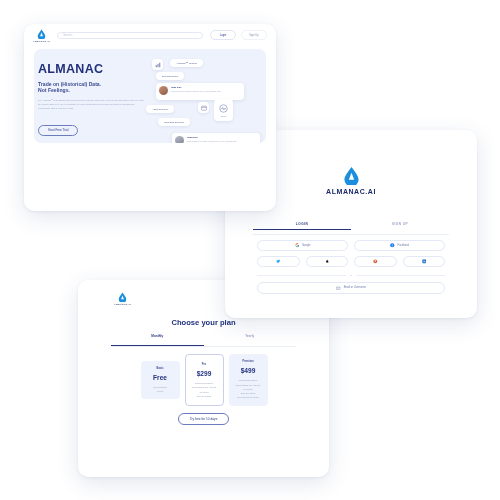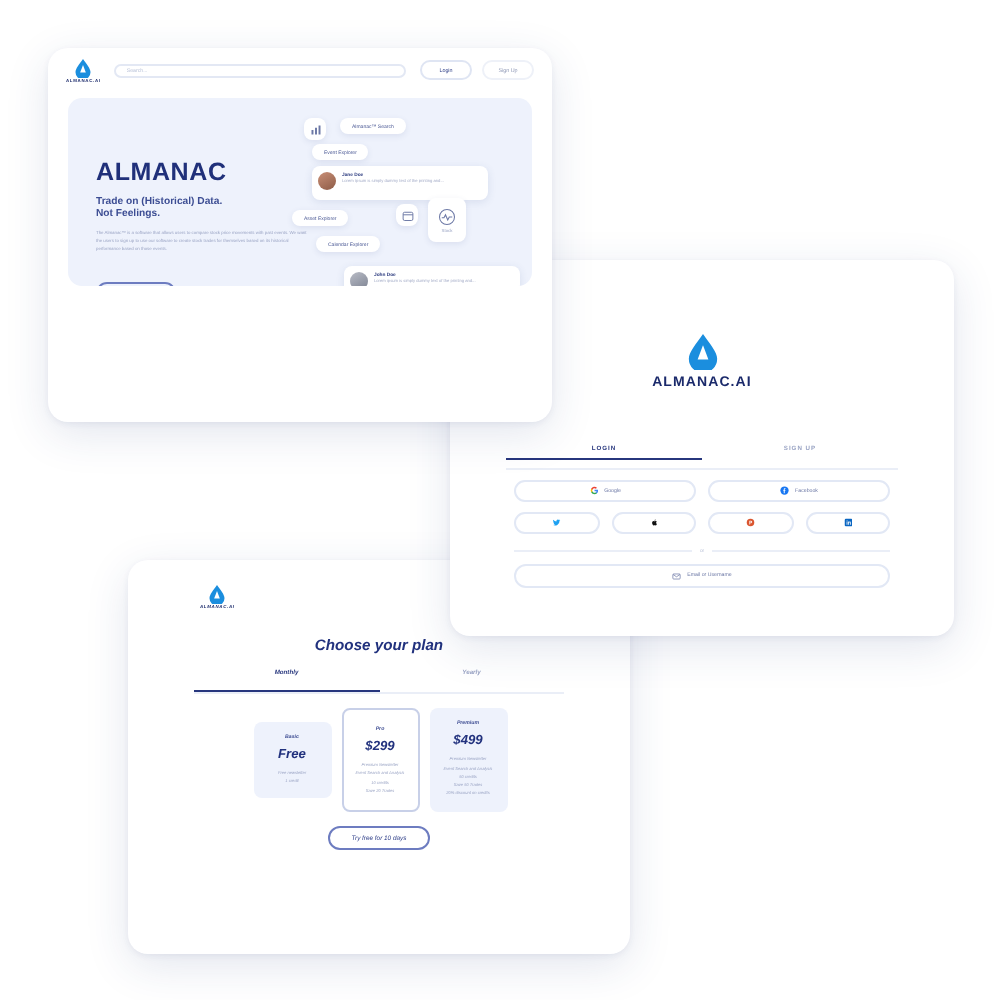--- a/index.html
+++ b/index.html
@@ -38,21 +38,21 @@
     border:.6px solid #dfe5f3;border-radius:20px;height:7.5px;min-width:24px;
     display:flex;align-items:center;justify-content:center;
     font-size:2.7px;color:#33438a;background:#fff;
   }
   .pill-btn.ghost{border-color:#eef1f8;color:#8d97b5;}
 
   .hero{
     position:absolute;left:10px;top:25px;width:232px;height:94px;
     background:#eef2fc;border-radius:7px;overflow:hidden;
   }
-  .hero-left{position:absolute;left:14px;top:14px;width:108px;margin-top:17px;}
+  .hero-left{position:absolute;left:4px;top:14px;width:108px;}
   .hero-title{
     font-size:12.5px;font-weight:700;color:#20307a;letter-spacing:.3px;
     line-height:1;margin:0 0 5px 0;
   }
   .hero-sub{
     font-size:5.1px;font-weight:600;color:#3c4d93;line-height:1.35;margin:0 0 5px 0;
   }
   .hero-body{font-size:2.2px;color:#9aa4c4;line-height:1.7;margin:0 0 7px 0;}
   .hero-cta{
     display:inline-flex;align-items:center;justify-content:center;
@@ -133,21 +133,21 @@
   .divider{display:flex;align-items:center;gap:4px;margin:7px 0 5px;}
   .divider .ln{flex:1;height:.6px;background:#eaeef7;}
   .divider .or{font-size:2.4px;color:#b3bcd4;}
   .email-btn{
     height:9.5px;border:.6px solid #e2e8f5;border-radius:20px;background:#fff;
     display:flex;align-items:center;justify-content:center;gap:3px;
     font-size:2.6px;color:#6d79a6;
   }
 
   
-  #pricing{left:64px;top:280px;width:251px;height:197px;z-index:1;font-style:italic;}
+  #pricing{left:78px;top:280px;width:251px;height:197px;z-index:1;}
   .pr-logo{
     position:absolute;left:36px;top:12px;
     display:flex;flex-direction:column;align-items:center;gap:1px;
   }
   .pr-mark{width:9px;height:10px;}
   .pr-h{
     position:absolute;left:0;right:0;top:38px;text-align:center;
     font-size:7.6px;font-weight:700;color:#22327e;margin:0;
   }
   .pr-tabs{

